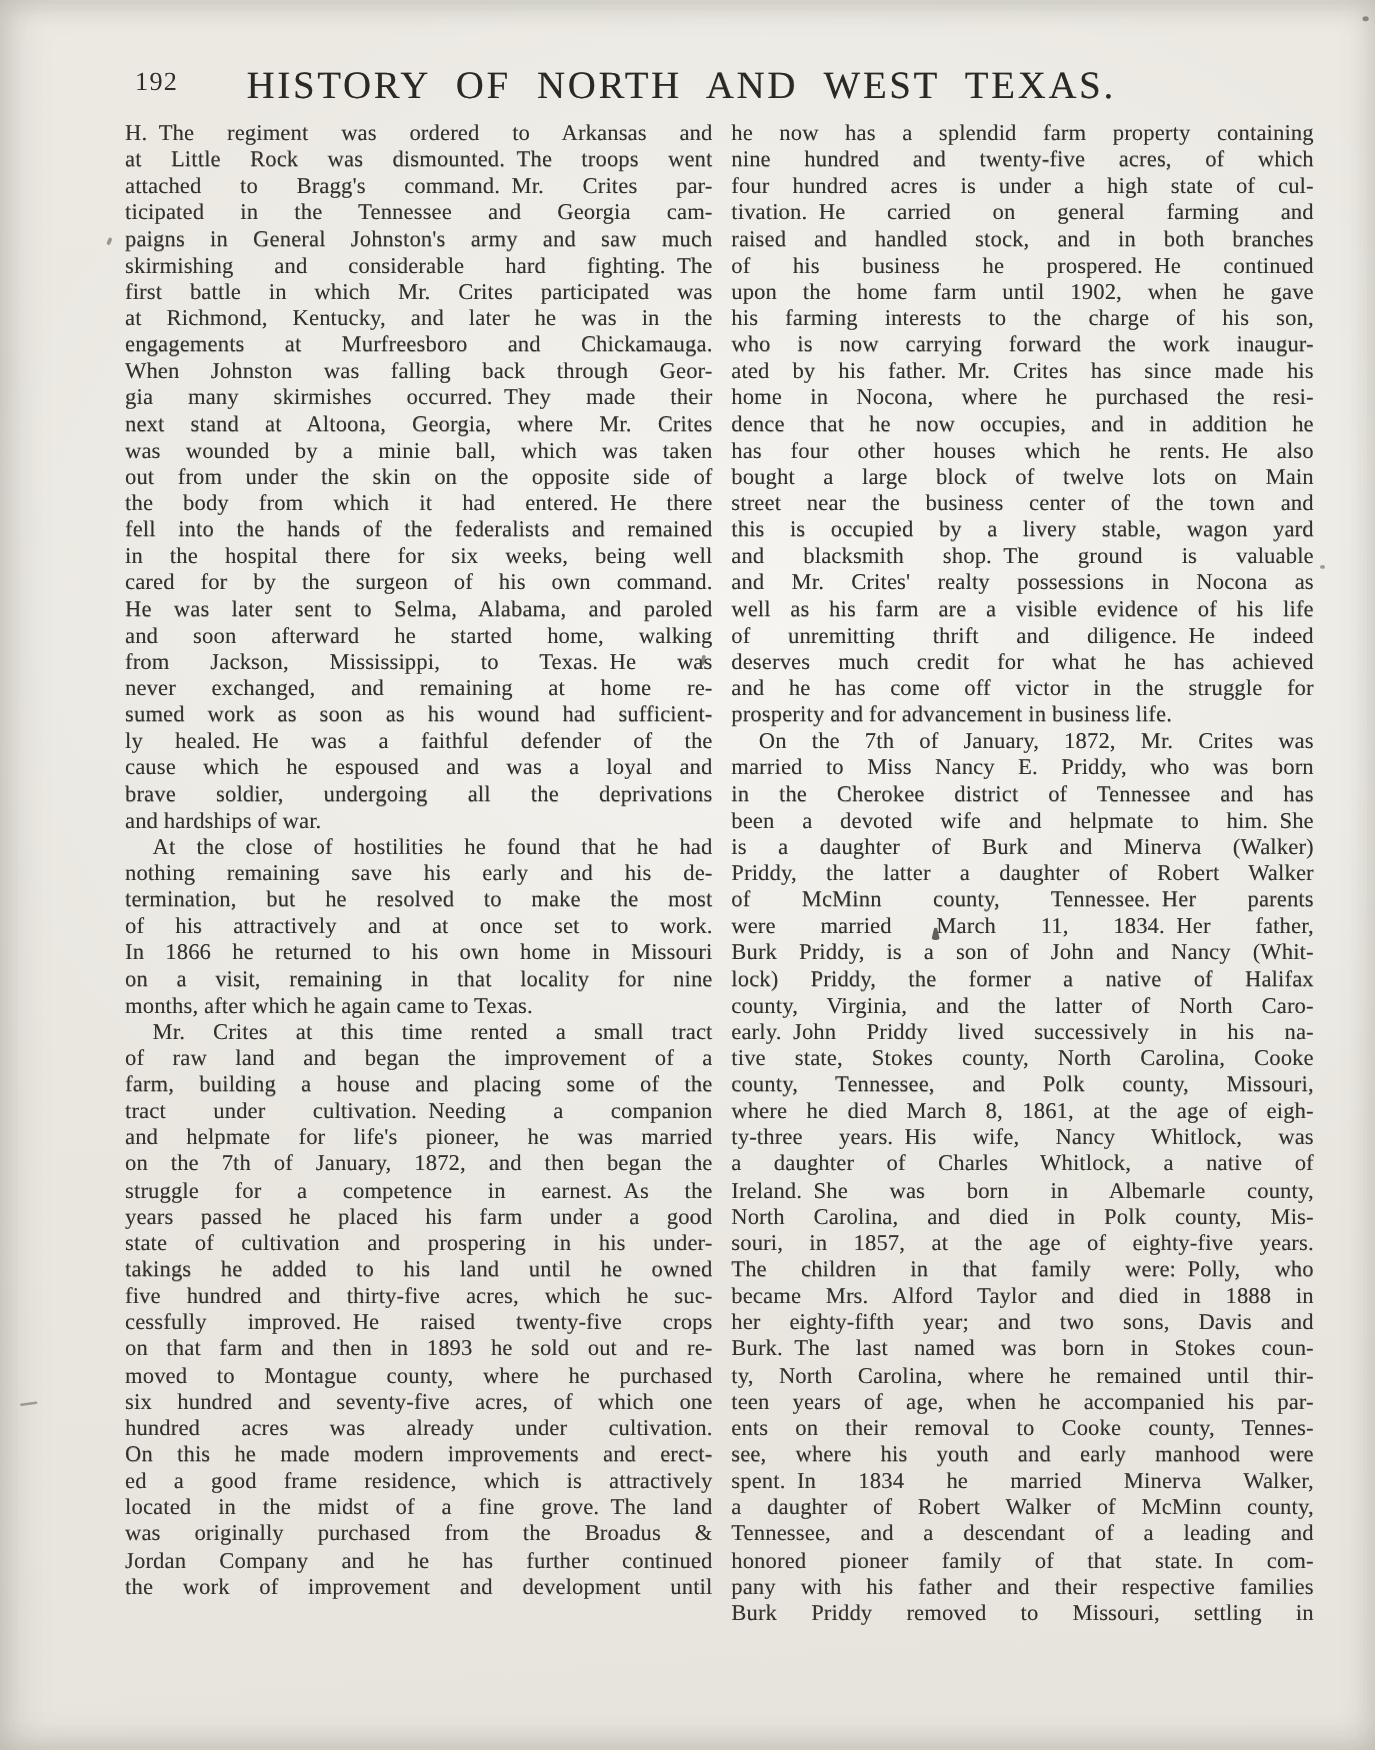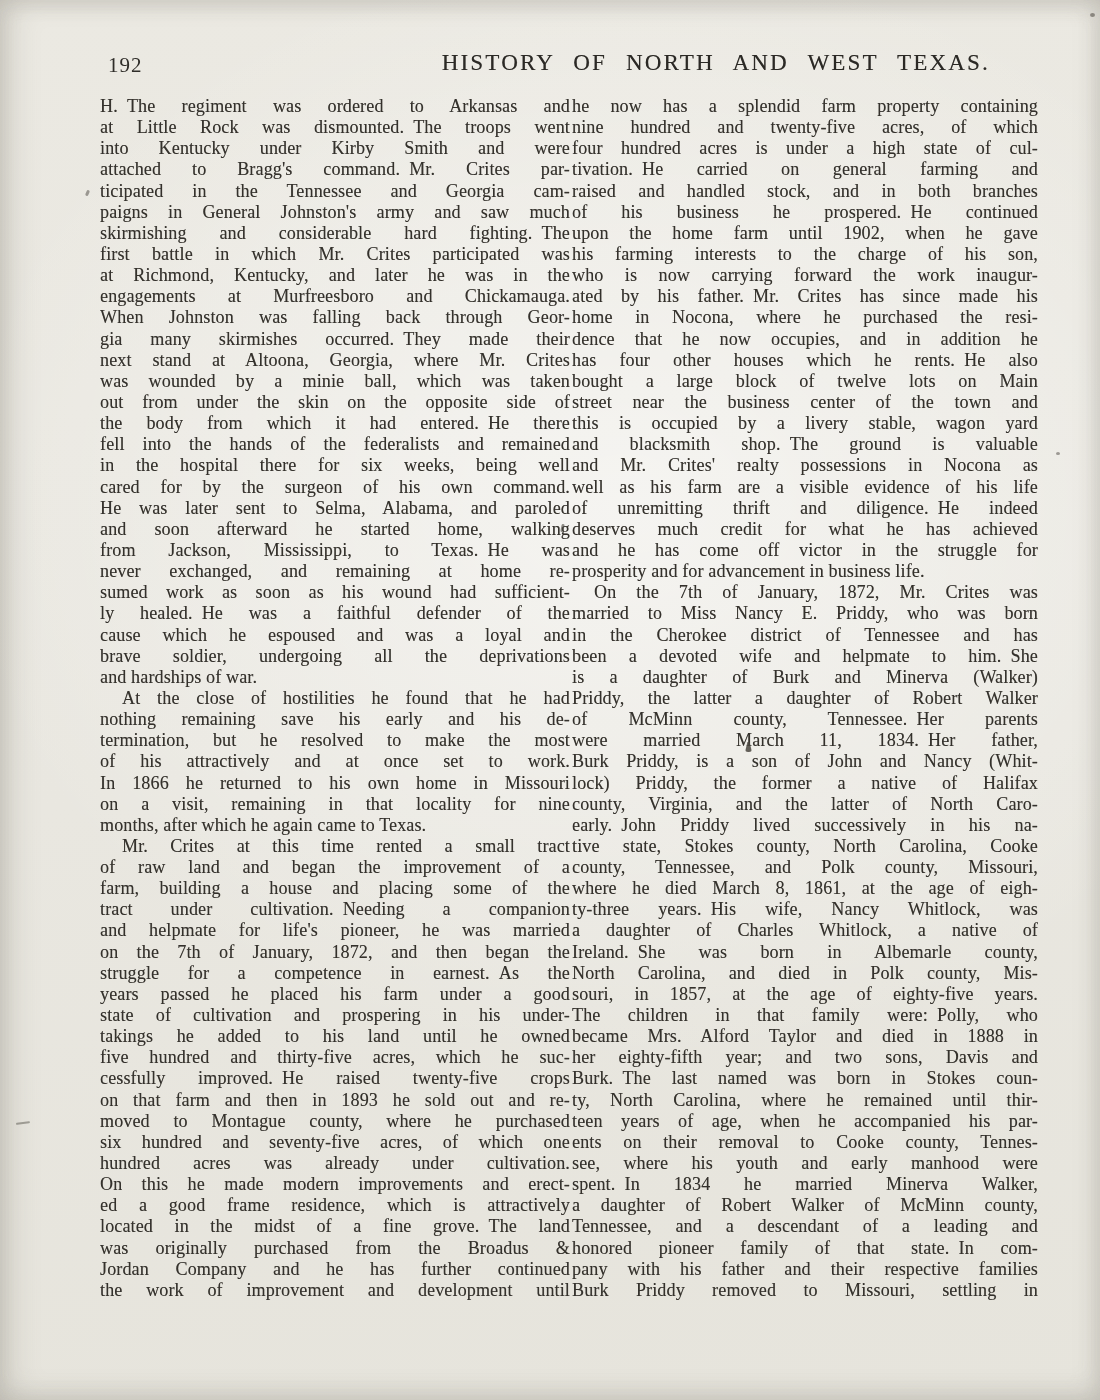--- a/index.html
+++ b/index.html
@@ -28,33 +28,33 @@
   .page-number {
     position: absolute;
     left: 8px; top: 3px;
     font-size: 21px;
     letter-spacing: 1px;
     color: #2f2d29;
   }
   .head-title {
     position: absolute;
     left: 0; right: 60px;
-    text-align: right;
-    font-size: 23px;
+    text-align: center;
+    font-size: 31px;
     letter-spacing: 2.2px;
     word-spacing: 11px;
     color: #2b2925;
     text-shadow: 0.25px 0.25px 0.45px rgba(43,41,37,0.5);
     white-space: nowrap;
   }
   .columns {
     position: absolute;
     left: 100px; top: 96px;
     display: flex;
-    gap: 2px;
+    gap: 15px;
   }
   .col { width: 470px; }
   .col.right { width: 466px; }
   .line {
     height: 21.15px;
     line-height: 21.15px;
     font-size: 18px;
     text-align: justify;
     text-align-last: justify;
     letter-spacing: 0.15px;
@@ -81,21 +81,20 @@
 
   <div class="running-head">
     <span class="page-number">192</span>
     <div class="head-title">HISTORY OF NORTH AND WEST TEXAS.</div>
   </div>
 
   <div class="columns">
     <div class="col left">
         <div class="line">H. The regiment was ordered to Arkansas and</div>
         <div class="line">at Little Rock was dismounted. The troops went</div>
-        <div class="line">into Kentucky under Kirby Smith and were</div>
         <div class="line">attached to Bragg's command. Mr. Crites par-</div>
         <div class="line">ticipated in the Tennessee and Georgia cam-</div>
         <div class="line">paigns in General Johnston's army and saw much</div>
         <div class="line">skirmishing and considerable hard fighting. The</div>
         <div class="line">first battle in which Mr. Crites participated was</div>
         <div class="line">at Richmond, Kentucky, and later he was in the</div>
         <div class="line">engagements at Murfreesboro and Chickamauga.</div>
         <div class="line">When Johnston was falling back through Geor-</div>
         <div class="line">gia many skirmishes occurred. They made their</div>
         <div class="line">next stand at Altoona, Georgia, where Mr. Crites</div>

